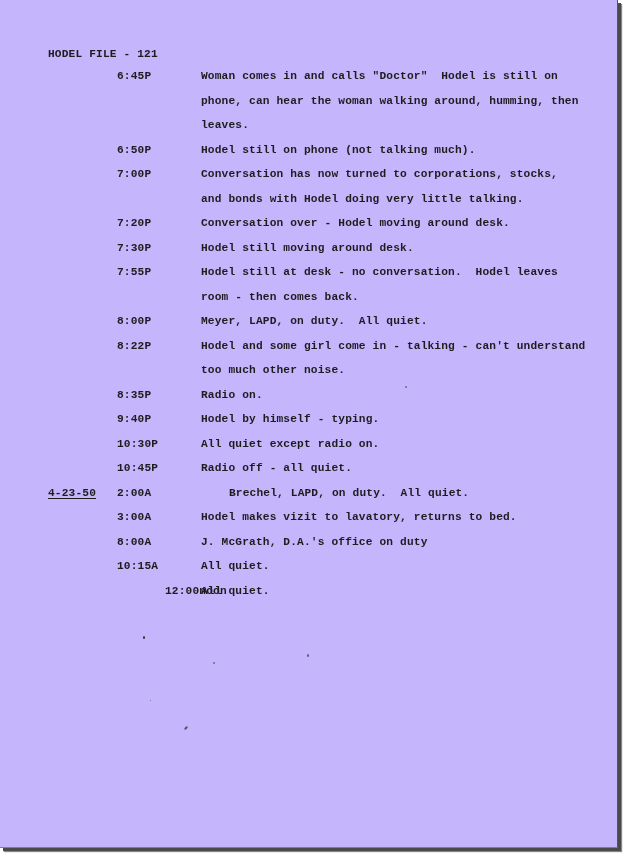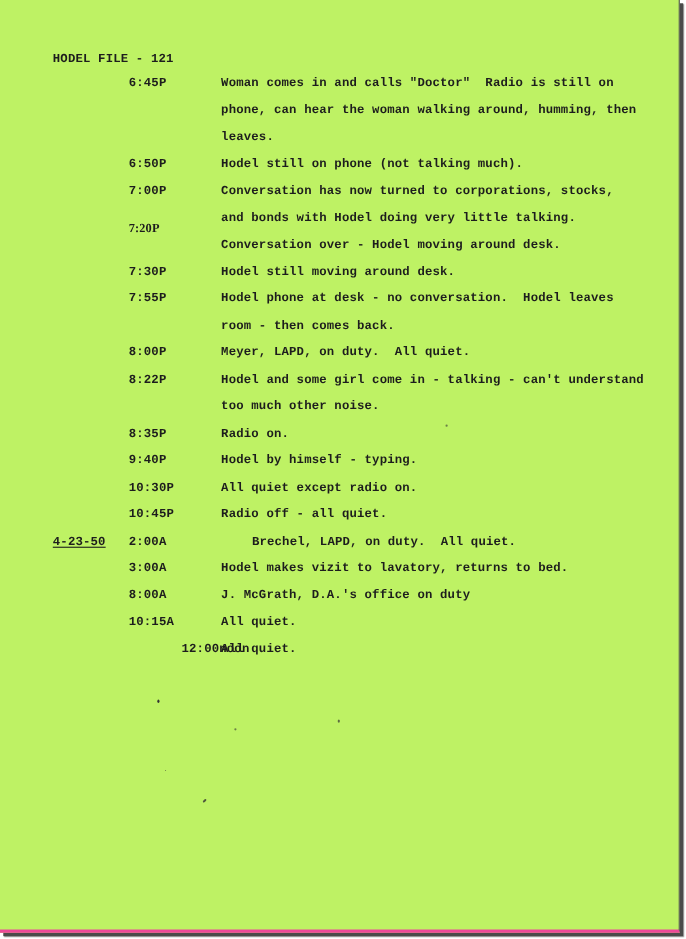--- a/index.html
+++ b/index.html
@@ -1,23 +1,23 @@
 <!DOCTYPE html>
 <html><head>
   <meta charset="utf-8">
   <style>
     html, body { margin: 0; padding: 0; }
     body {
       width: 624px; height: 854px; background: #ffffff; position: relative; overflow: hidden;
     }
     .page {
       position: absolute; left: 0; top: 0; width: 618px; height: 848px;
-      background: #bef264;
+      background: #c4b5fd;
       box-shadow: 3px 3px 0 #4a4a4a, 4px 4px 1px #888;
-      border-right: 1px solid #555; border-bottom: 3px solid #ec4899;
+      border-right: 1px solid #555; border-bottom: 1px solid #ec4899;
       box-sizing: border-box;
       text-align: right;
     }
     .tw {
       font-family: "Liberation Mono", "DejaVu Sans Mono", monospace;
       font-size: 11.2px; font-weight: bold; color: #1d1d1d;
       letter-spacing: 0.15px; white-space: pre;
       position: absolute; line-height: 14px;
     }
     .header { left: 48px; top: 47px; }
@@ -26,34 +26,34 @@
     .desc { left: 201px; }
     .speck { position: absolute; background: #333; border-radius: 50%; }
   </style>
 </head>
 <body>
 
 <div class="page">
   <div class="tw header">HODEL FILE - 121</div>
   <div id="entries">
       <div class="tw time" style="top: 69px;">6:45P</div>
-      <div class="tw desc" style="top: 69px;">Woman comes in and calls "Doctor"  Radio is still on</div>
+      <div class="tw desc" style="top: 69px;">Woman comes in and calls "Doctor"  Hodel is still on</div>
       <div class="tw desc" style="top: 93.5px;">phone, can hear the woman walking around, humming, then</div>
       <div class="tw desc" style="top: 118px;">leaves.</div>
       <div class="tw time" style="top: 142.5px;">6:50P</div>
       <div class="tw desc" style="top: 142.5px;">Hodel still on phone (not talking much).</div>
       <div class="tw time" style="top: 167px;">7:00P</div>
       <div class="tw desc" style="top: 167px;">Conversation has now turned to corporations, stocks,</div>
       <div class="tw desc" style="top: 191.5px;">and bonds with Hodel doing very little talking.</div>
-      <div class="tw time" style="top: 201px; font-family: Liberation Serif, serif;">7:20P</div>
+      <div class="tw time" style="top: 216px;">7:20P</div>
       <div class="tw desc" style="top: 216px;">Conversation over - Hodel moving around desk.</div>
       <div class="tw time" style="top: 240.5px;">7:30P</div>
       <div class="tw desc" style="top: 240.5px;">Hodel still moving around desk.</div>
       <div class="tw time" style="top: 265px;">7:55P</div>
-      <div class="tw desc" style="top: 265px;">Hodel phone at desk - no conversation.  Hodel leaves</div>
+      <div class="tw desc" style="top: 265px;">Hodel still at desk - no conversation.  Hodel leaves</div>
       <div class="tw desc" style="top: 289.5px;">room - then comes back.</div>
       <div class="tw time" style="top: 314px;">8:00P</div>
       <div class="tw desc" style="top: 314px;">Meyer, LAPD, on duty.  All quiet.</div>
       <div class="tw time" style="top: 338.5px;">8:22P</div>
       <div class="tw desc" style="top: 338.5px;">Hodel and some girl come in - talking - can't understand</div>
       <div class="tw desc" style="top: 363px;">too much other noise.</div>
       <div class="tw time" style="top: 387.5px;">8:35P</div>
       <div class="tw desc" style="top: 387.5px;">Radio on.</div>
       <div class="tw time" style="top: 412px;">9:40P</div>
       <div class="tw desc" style="top: 412px;">Hodel by himself - typing.</div>

